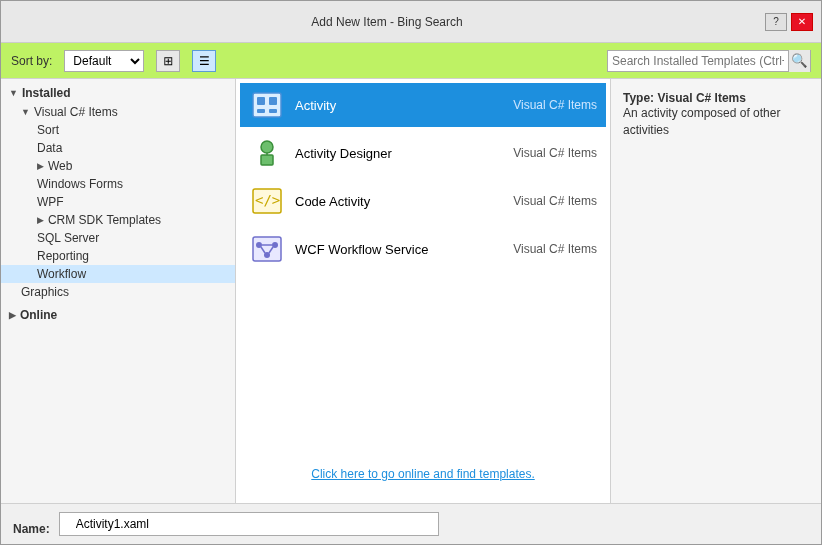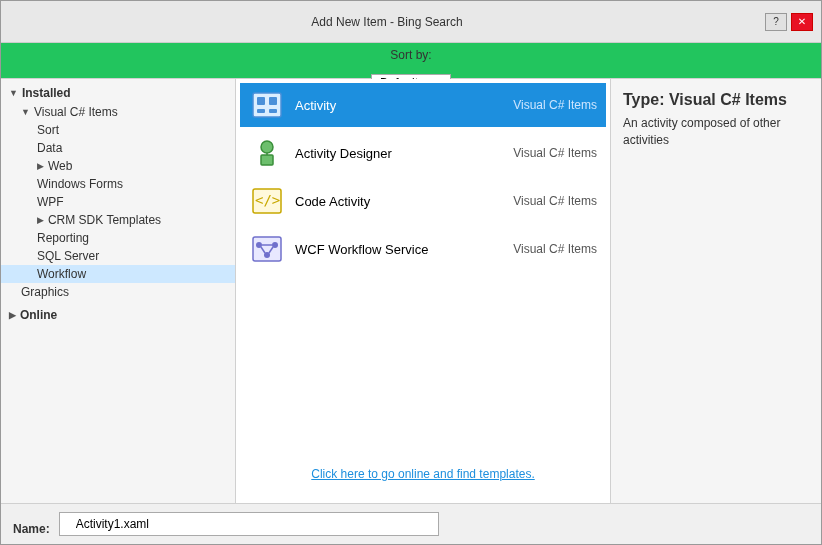--- a/index.html
+++ b/index.html
@@ -6,21 +6,21 @@
     body { font-family: 'Segoe UI', Arial, sans-serif; font-size: 12px; background: #f0f0f0; user-select: none; }
 
     .window { width: 822px; height: 545px; background: #f5f5f5; border: 1px solid #999; display: flex; flex-direction: column; }
 
     .title-bar { background: #e8e8e8; border-bottom: 1px solid #ccc; display: flex; align-items: center; justify-content: space-between; padding: 6px 8px; height: 42px; }
     .title-bar-text { flex: 1; text-align: center; font-size: 12px; color: #333; }
     .title-bar-controls { display: flex; gap: 4px; }
     .title-btn { width: 22px; height: 18px; font-size: 10px; border: 1px solid #999; background: #e1e1e1; cursor: pointer; display: flex; align-items: center; justify-content: center; color: #333; }
     .title-btn.close { background: #e81123; color: white; border-color: #c00; }
 
-    .toolbar { background: #22c55e; border-bottom: 1px solid #d0d0d0; padding: 5px 10px; display: flex; align-items: center; gap: 12px; height: 36px; flex-direction: column; }
+    .toolbar { background: #bef264; border-bottom: 1px solid #d0d0d0; padding: 5px 10px; display: flex; align-items: center; gap: 12px; height: 36px; }
     .sort-label { color: #333; font-size: 12px; }
     .sort-select { height: 22px; font-size: 12px; border: 1px solid #aaa; background: white; padding: 0 4px; width: 80px; }
     .view-btn { width: 24px; height: 22px; border: 1px solid #aaa; background: #e8e8e8; cursor: pointer; display: flex; align-items: center; justify-content: center; font-size: 12px; }
     .view-btn.active { background: #cde8ff; border-color: #5b9bd5; }
     .search-box { margin-left: auto; display: flex; align-items: center; border: 1px solid #aaa; background: white; height: 22px; }
     .search-input { border: none; outline: none; font-size: 12px; padding: 0 4px; width: 180px; color: #999; height: 100%; }
     .search-icon-btn { width: 22px; height: 22px; border: none; border-left: 1px solid #aaa; background: #e8e8e8; cursor: pointer; display: flex; align-items: center; justify-content: center; }
 
     .main-content { display: flex; flex: 1; overflow: hidden; }
 
@@ -37,21 +37,21 @@
     .template-item.selected { background: #1d8fde; border-color: #1d8fde; }
     .template-icon { width: 36px; height: 36px; margin-right: 10px; flex-shrink: 0; display: flex; align-items: center; justify-content: center; }
     .template-name { flex: 1; font-size: 13px; }
     .template-item.selected .template-name { color: white; }
     .template-item.selected .template-category { color: #cce5ff; }
     .template-category { font-size: 12px; color: #555; margin-left: auto; padding-left: 10px; }
     .online-link { text-align: center; padding: 12px; }
     .online-link a { color: #1d8fde; text-decoration: underline; cursor: pointer; font-size: 12px; }
 
     .details-panel { width: 210px; background: #f5f5f5; padding: 12px; }
-    .details-type { font-size: 16px; color: #333; margin-bottom: 6px; }
+    .details-type { font-size: 12px; color: #333; }
     .details-type span { font-weight: bold; }
     .details-desc { font-size: 12px; color: #333; line-height: 1.4; }
 
     .bottom-bar { border-top: 1px solid #d0d0d0; background: #f0f0f0; padding: 8px 12px; display: flex; align-items: flex-end; gap: 9px; }
     .name-label { font-size: 12px; color: #333; font-weight: bold; }
     .name-input { flex: 1; max-width: 380px; height: 24px; border: 1px solid #aaa; padding: 0 16px; font-size: 12px; background: white; outline: none; }
     .btn-area { margin-left: auto; display: flex; gap: 6px; }
     .btn { height: 26px; padding: 0 16px; font-size: 12px; border: 1px solid #aaa; background: #e8e8e8; cursor: pointer; color: #333; }
     .btn.primary { background: #e8e8e8; }
   </style>
@@ -111,22 +111,22 @@
       </div>
 
       <div class="sidebar-item">Windows Forms</div>
       <div class="sidebar-item">WPF</div>
 
       <div class="sidebar-group" style="padding-left:36px;">
         <span class="arrow">▶</span>
         <span>CRM SDK Templates</span>
       </div>
 
+      <div class="sidebar-item">SQL Server</div>
       <div class="sidebar-item">Reporting</div>
-      <div class="sidebar-item">SQL Server</div>
       <div class="sidebar-item selected">Workflow</div>
 
       <div class="sidebar-item" style="padding-left:20px;">Graphics</div>
 
       <div class="sidebar-header" style="margin-top:4px;">
         <span class="arrow">▶</span>
         <span>Online</span>
       </div>
     </div>
 

